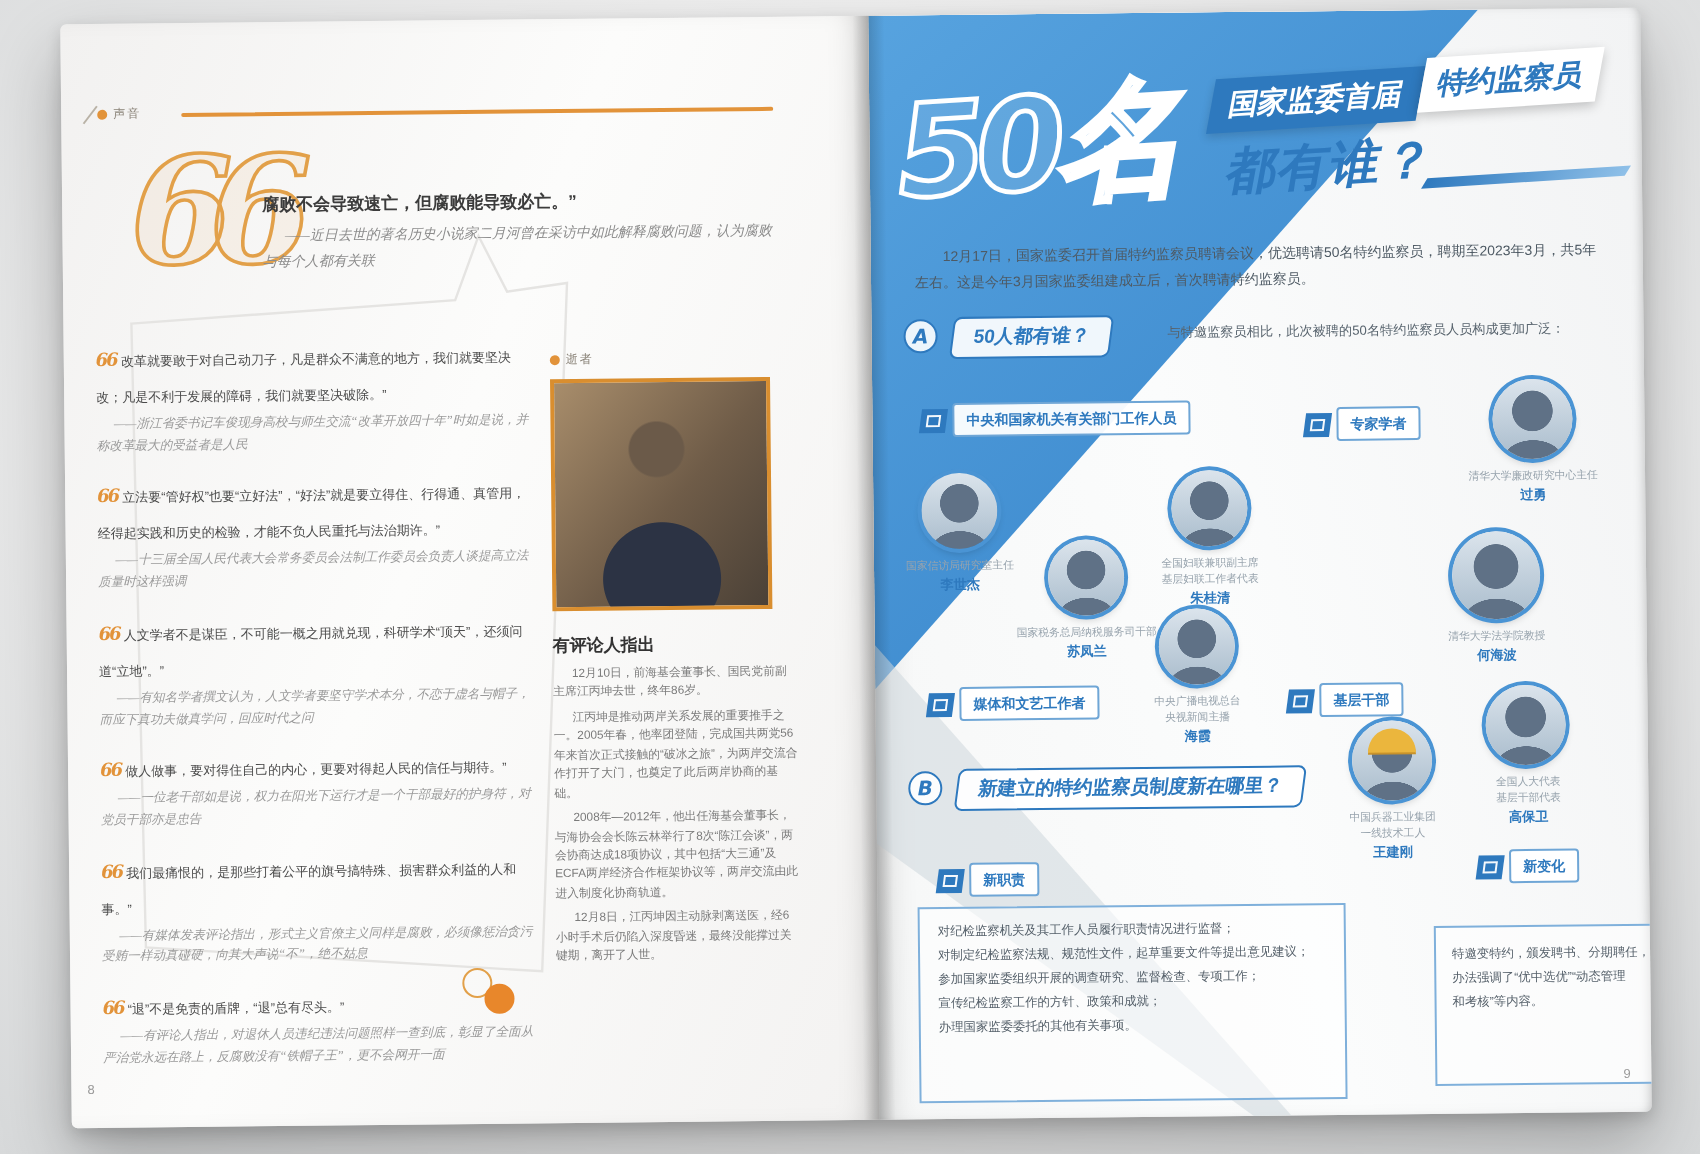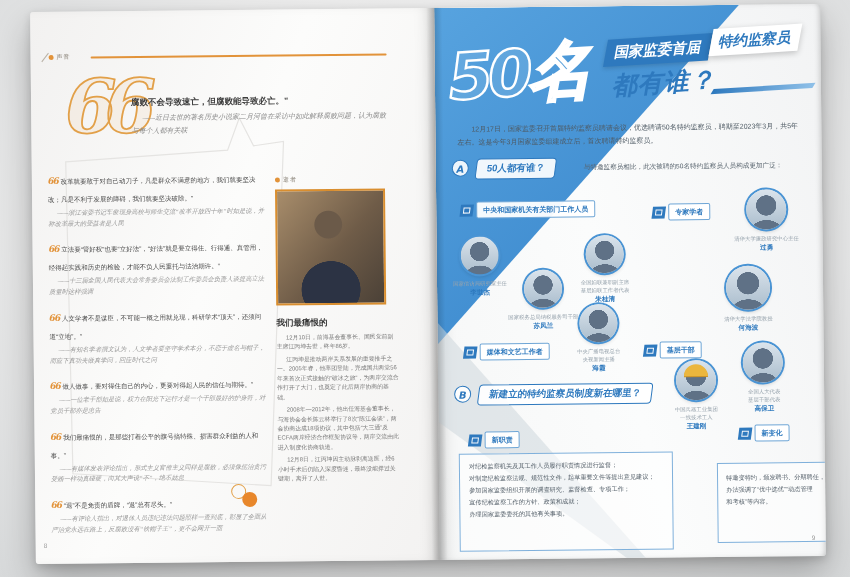--- a/index.html
+++ b/index.html
@@ -136,21 +136,21 @@
           <span class="qq">66</span><span class="qt">“退”不是免责的盾牌，“退”总有尽头。”</span>
           <div class="qs">——有评论人指出，对退休人员违纪违法问题照样一查到底，彰显了全面从严治党永远在路上，反腐败没有“铁帽子王”，更不会网开一面</div>
         </div>
       </div>
 
       <div class="abs kick" style="left:243px;top:166px;">
         <span class="dot"></span>
         <span class="ktx">逝者</span>
       </div>
       <div class="abs photo" style="left:243px;top:180px;"></div>
-      <div class="abs ob-title" style="left:243px;top:308px;">我们最痛恨的</div>
+      <div class="abs ob-title" style="left:243px;top:308px;">有评论人指出</div>
       <div class="abs" style="left:243px;top:324px;width:122px;">
         <p class="ob-p">12月10日，前海基会董事长、国民党前副主席江丙坤去世，终年86岁。</p>
         <p class="ob-p">江丙坤是推动两岸关系发展的重要推手之一。2005年春，他率团登陆，完成国共两党56年来首次正式接触的“破冰之旅”，为两岸交流合作打开了大门，也奠定了此后两岸协商的基础。</p>
         <p class="ob-p">2008年—2012年，他出任海基会董事长，与海协会会长陈云林举行了8次“陈江会谈”，两会协商达成18项协议，其中包括“大三通”及ECFA两岸经济合作框架协议等，两岸交流由此进入制度化协商轨道。</p>
         <p class="ob-p">12月8日，江丙坤因主动脉剥离送医，经6小时手术后仍陷入深度昏迷，最终没能撑过关键期，离开了人世。</p>
       </div>
 
       <div class="abs deco-ring" style="left:196px;top:474px;"></div>
       <div class="abs deco-ball" style="left:207px;top:482px;"></div>
 

